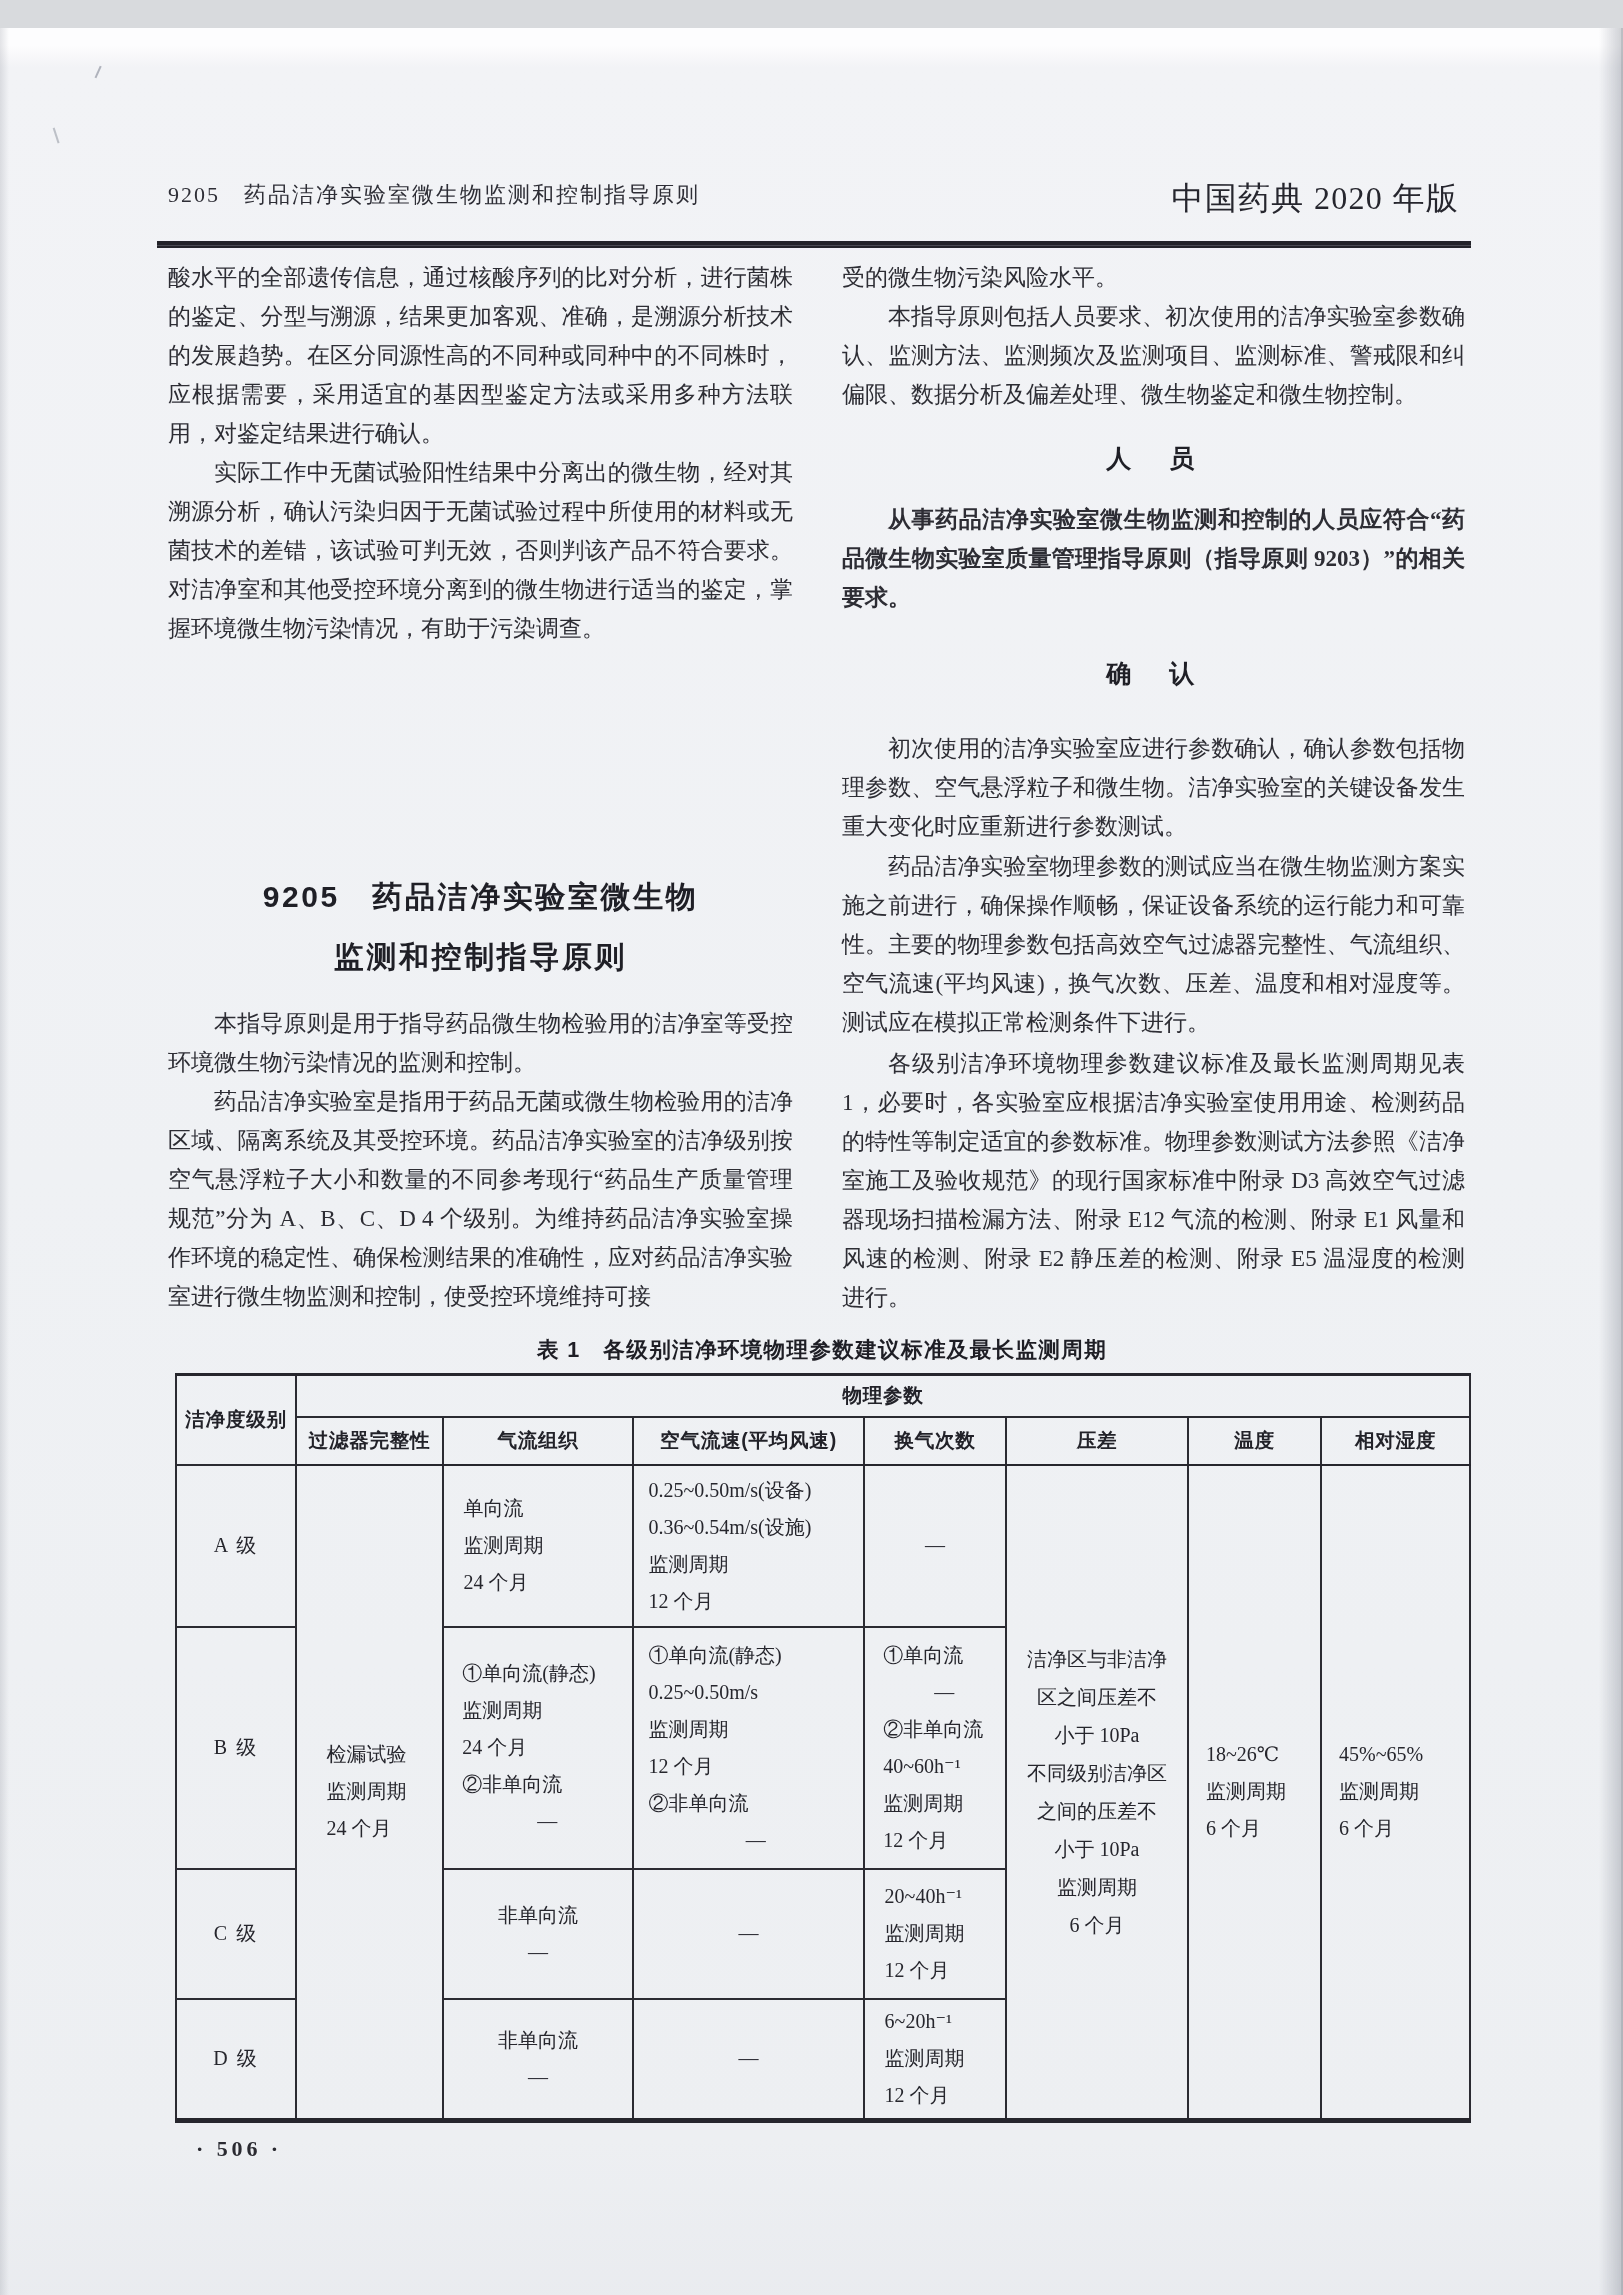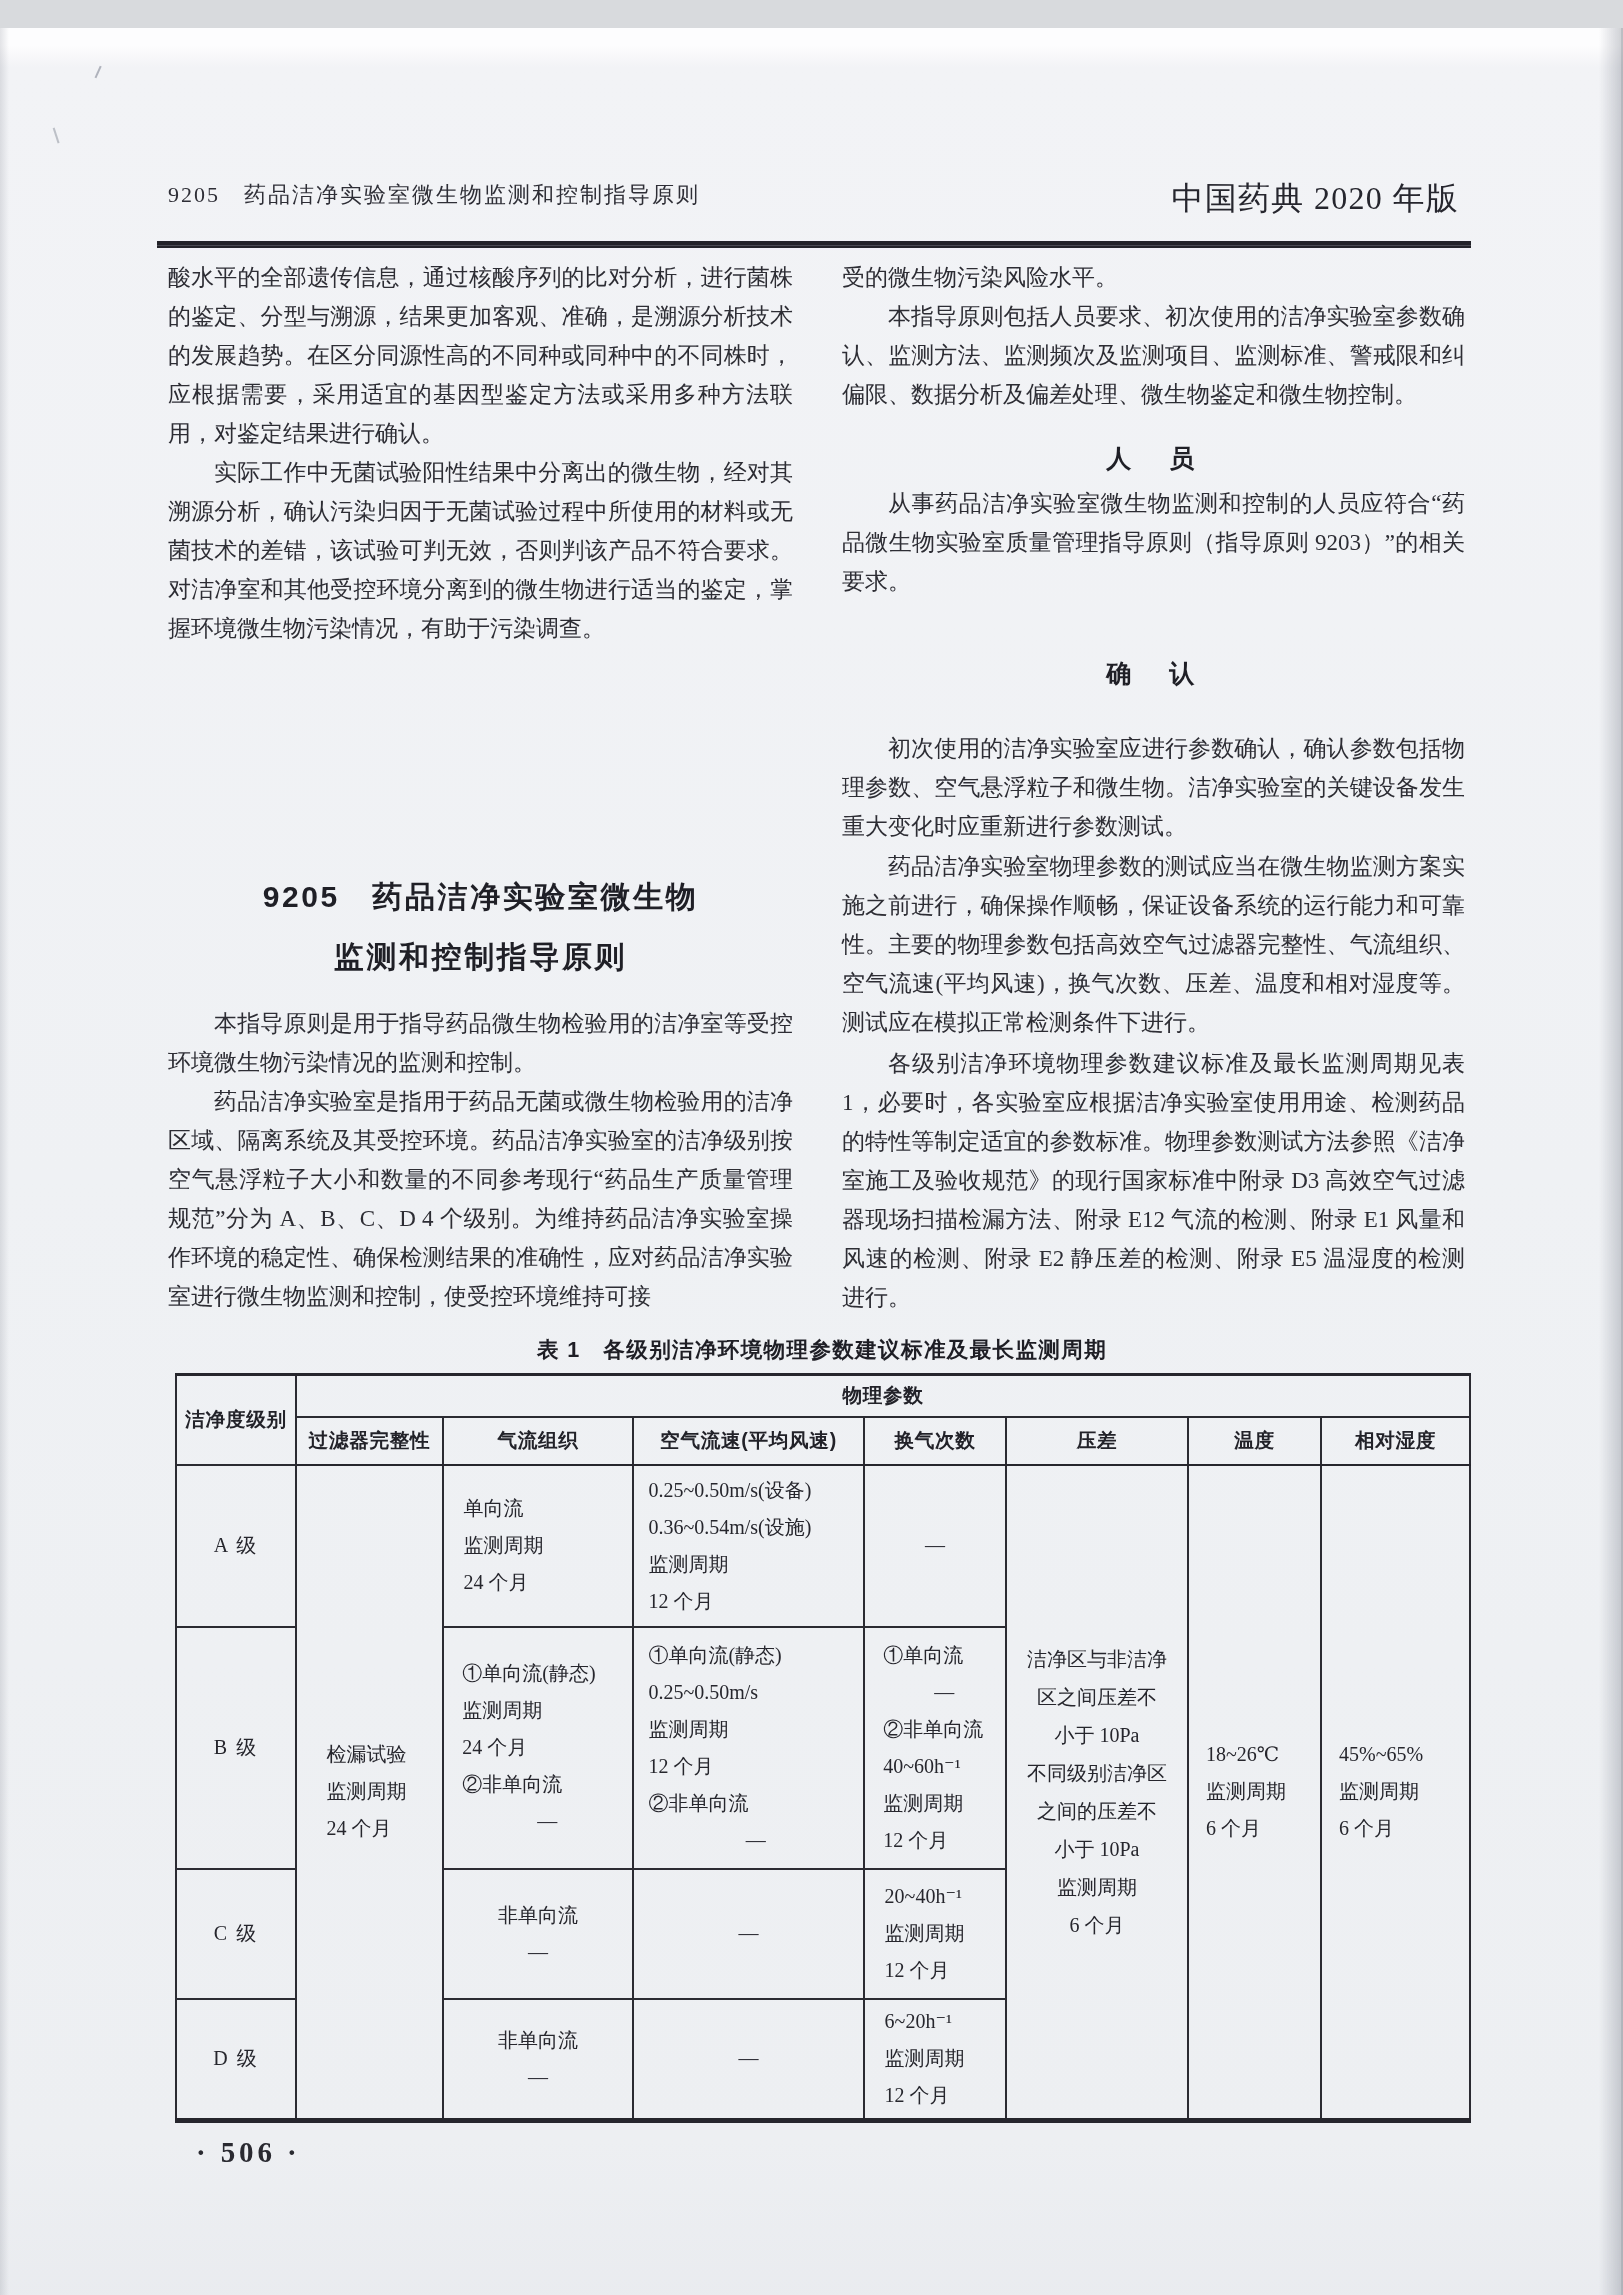--- a/index.html
+++ b/index.html
@@ -32,21 +32,21 @@
     background:linear-gradient(180deg,#232329 0 55%,#4a4a52 55% 68%,#232329 68% 100%);}
 
   
   .col{position:absolute;width:625px;font-size:23px;line-height:39px;text-align:justify;text-justify:inter-ideograph;}
   .col p{margin:0;text-indent:2em;}
   .col p.noindent{text-indent:0;}
   .lblock1{left:168px;top:230px;}
   .lblock2{left:168px;top:976px;}
   .rcol{left:842px;width:623px;}
   .rblockA{top:230px;}
-  .rblockB{top:456px;}
+  .rblockB{top:472px;font-weight:bold;}
   .rblockC{top:701px;}
   .rblockD{top:819px;}
   .rblockE{top:1016px;}
 
   .doc-title{position:absolute;left:168px;top:839px;width:625px;text-align:center;
     font-family:"Liberation Sans","DejaVu Sans",sans-serif;font-weight:bold;
     font-size:30px;line-height:60px;letter-spacing:2.6px;color:#1f1f26;}
   .sec-head{position:absolute;left:842px;width:623px;text-align:center;
     font-family:"Liberation Sans","DejaVu Sans",sans-serif;font-weight:bold;
     font-size:25px;letter-spacing:6.5px;color:#1f1f26;}
@@ -77,21 +77,21 @@
   .t1 td.level{text-align:center;letter-spacing:2px;}
   .t1 td.pl{text-align:left;}
   .t1 td.p22{padding-left:14.4px;}
   .t1 td.p26{padding-left:17px;}
   .t1 td.p28{padding-left:18.3px;}
   .t1 td.p30{padding-left:19.6px;}
   .t1 td.p45{padding-left:29.4px;}
   .t1 td.ctr{text-align:center;}
   .t1 .ln.dash{text-align:center;padding-left:0;}
 
-  .page-number{position:absolute;left:196px;top:2108px;font-size:29px;font-weight:bold;
+  .page-number{position:absolute;left:196px;top:2108px;font-size:22px;font-weight:bold;
     letter-spacing:3.9px;color:#2a2a31;}
 </style>
 </head>
 <body>
 
 <div class="page">
 
   <div class="pen-mark m1"></div>
   <div class="pen-mark m2"></div>
 

